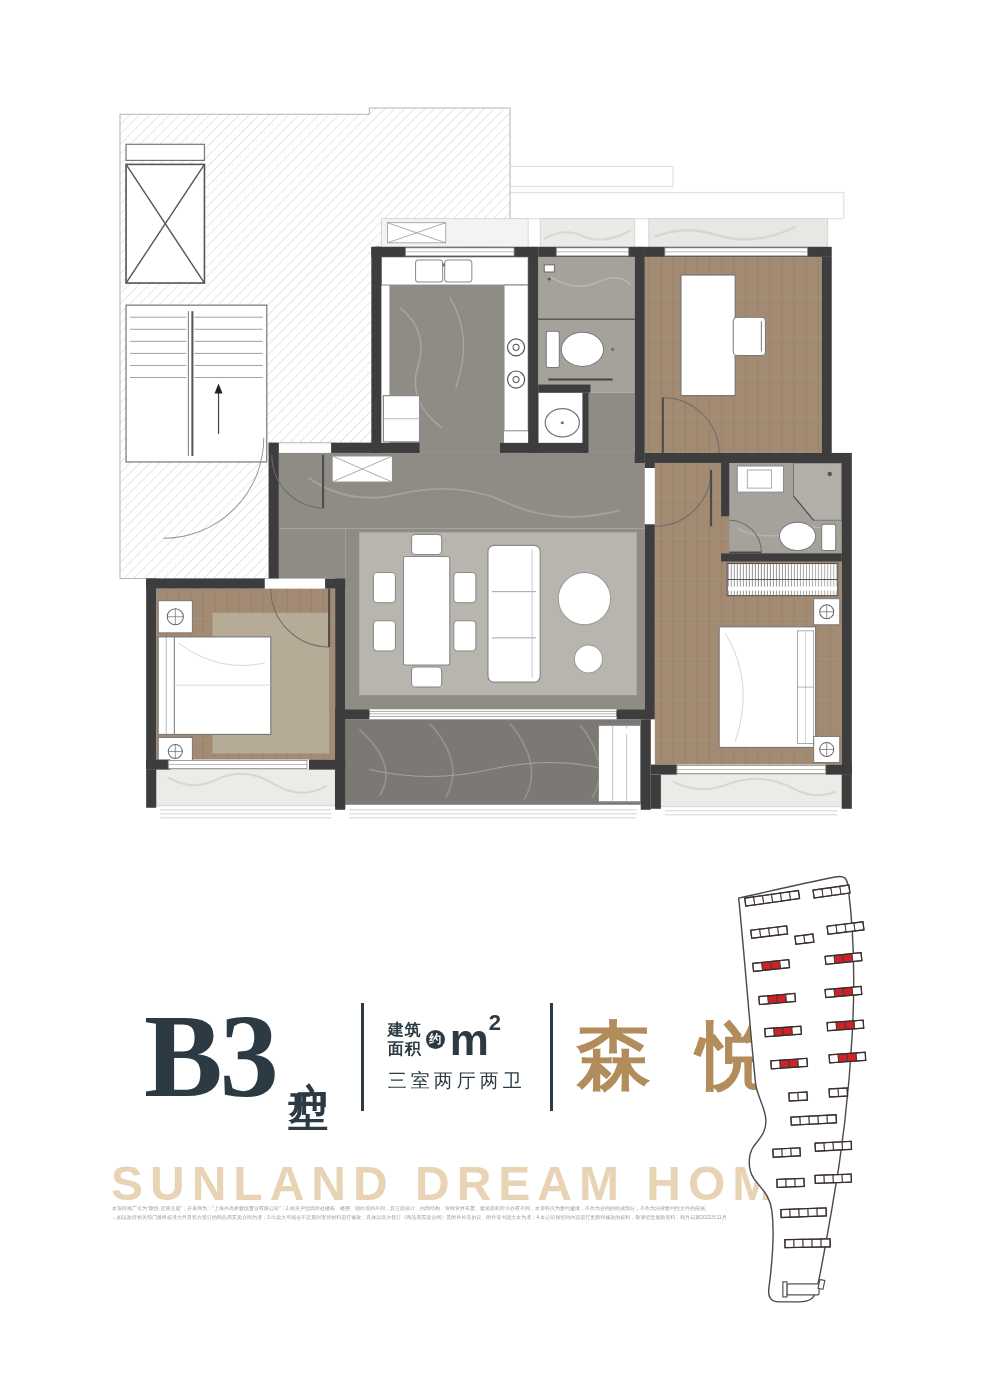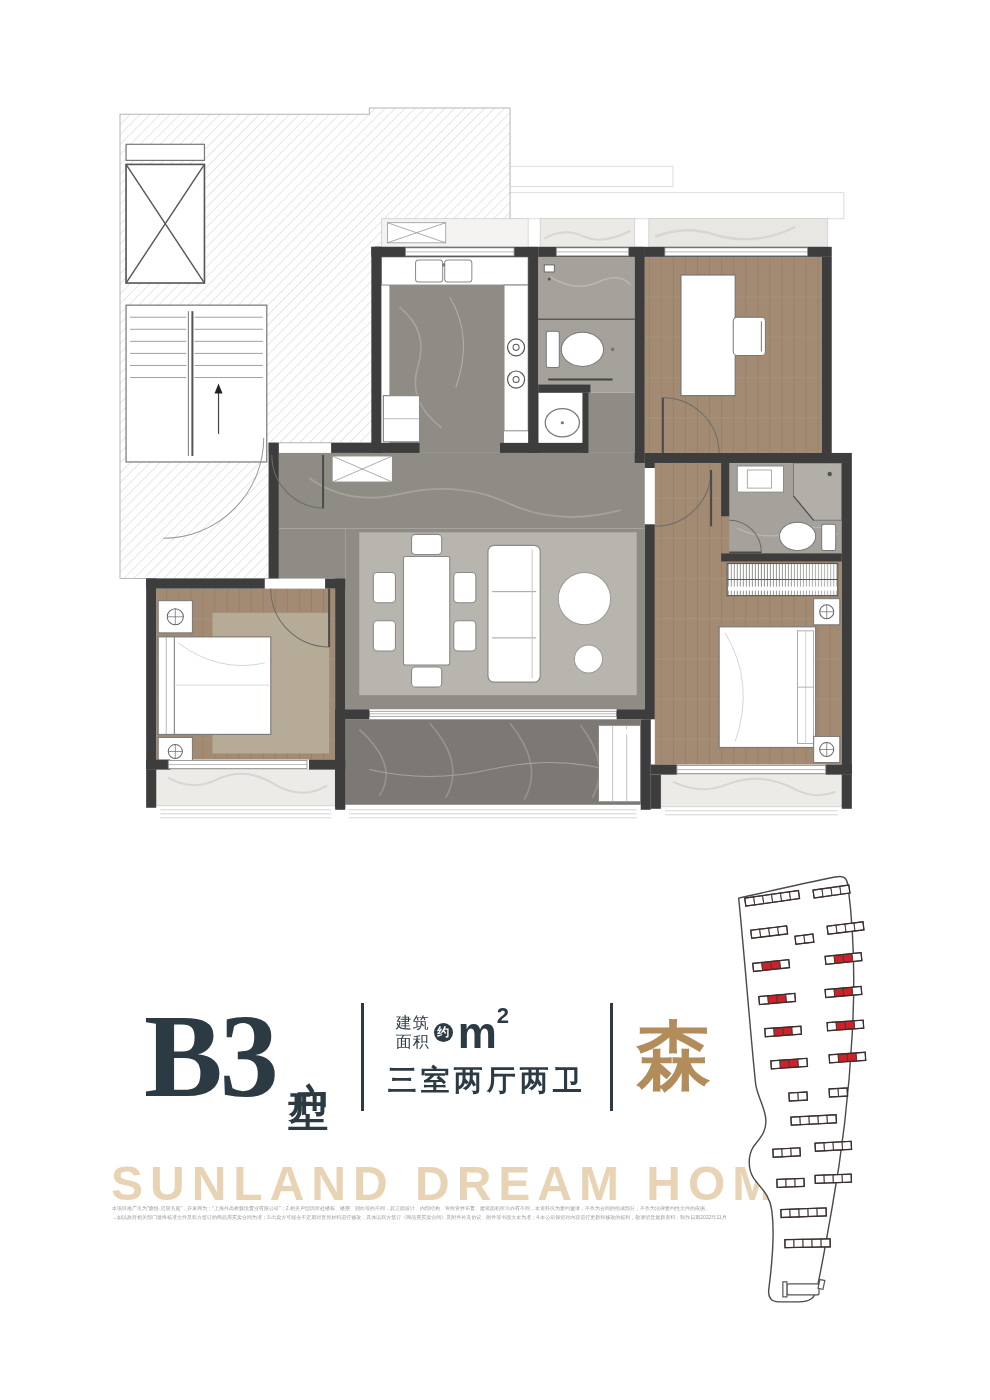--- a/index.html
+++ b/index.html
@@ -8,28 +8,28 @@
   svg{display:block;}
   .plan-svg{position:absolute;left:118px;top:106px;}
   .site-svg{position:absolute;left:724px;top:868px;}
 
   .titleblock{position:absolute;left:112px;top:992px;height:130px;display:flex;align-items:center;}
   .b3{font-family:"Liberation Serif", serif;font-weight:700;font-size:118px;line-height:.88;letter-spacing:-3px;color:#2b3a43;margin-left:32px;}
   .suffix{writing-mode:vertical-lr;text-orientation:upright;font-size:40px;font-weight:600;letter-spacing:10px;margin-left:6px;margin-top:4px;color:#2b3a43;}
   .vdiv{width:3px;height:108px;background:#2b3a43;margin:0 24px;}
   .mid{display:flex;flex-direction:column;}
   .arearow{display:flex;align-items:center;}
-  .arealabel{display:flex;flex-direction:column;font-size:16px;font-weight:400;line-height:1.15;letter-spacing:1px;margin-left:8px;}
+  .arealabel{display:flex;flex-direction:column;font-size:16px;font-weight:700;line-height:1.15;letter-spacing:1px;}
   .badge{width:19px;height:19px;border-radius:50%;background:#2b3a43;color:#fff;font-size:12px;font-weight:700;
          display:flex;align-items:center;justify-content:center;margin:0 5px 0 4px;}
   .areaval{font-size:64px;font-weight:700;line-height:.85;letter-spacing:-1px;}
   .unitwrap{display:flex;align-items:flex-start;font-weight:700;}
   .unitm{font-size:44px;line-height:.9;}
   .unitsup{font-size:22px;font-weight:700;margin-top:-10px;}
-  .rooms{font-size:29px;font-weight:700;letter-spacing:4px;margin-top:9px;}
+  .rooms{font-size:19px;font-weight:400;letter-spacing:4px;margin-top:9px;}
   .pname{font-size:74px;font-weight:700;color:#b28d5b;letter-spacing:46px;margin-right:-46px;white-space:nowrap;}
 
   .slogan{position:absolute;left:111px;top:1156px;font-size:48px;font-weight:700;letter-spacing:7px;color:#e8d4b5;white-space:nowrap;}
   .disc{position:absolute;left:112px;width:630px;font-size:5px;line-height:9px;color:#9b9b9b;white-space:nowrap;overflow:hidden;}
   .d1{top:1204px;}
   .d2{top:1213px;}
 </style>
 </head>
 <body>
 

